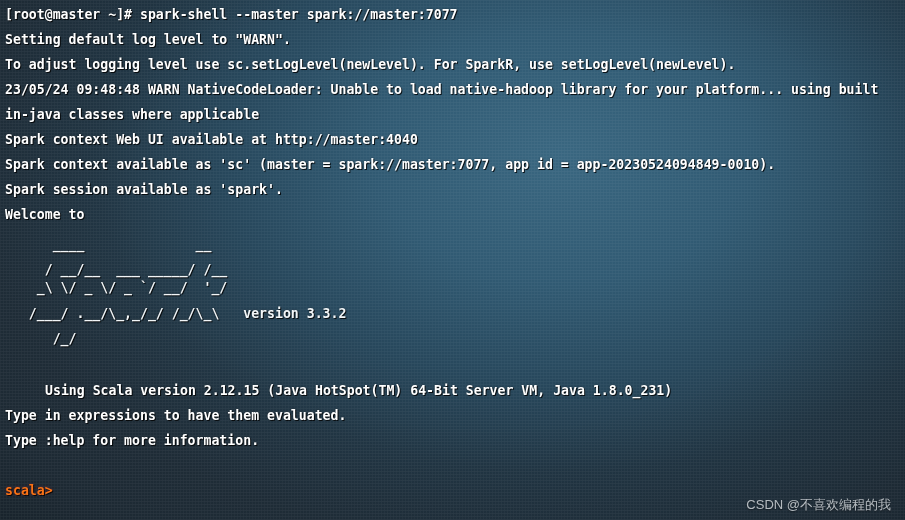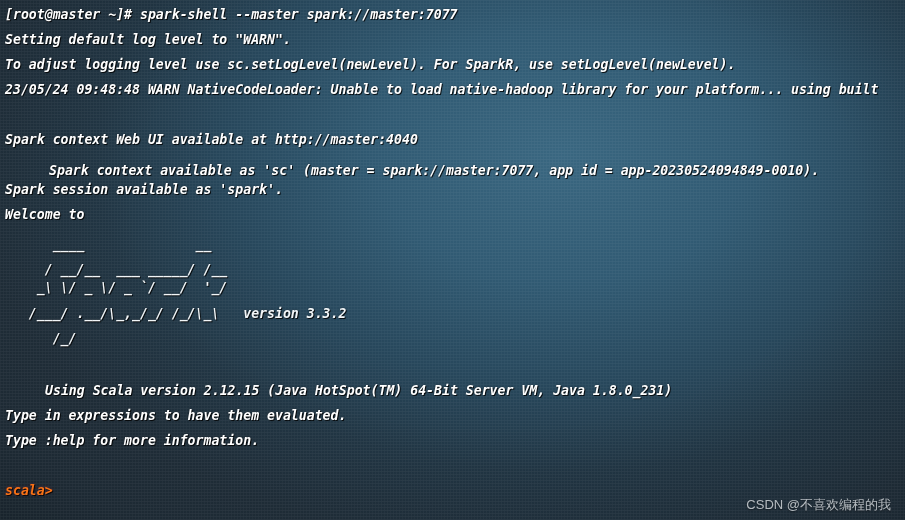--- a/index.html
+++ b/index.html
@@ -54,21 +54,20 @@
     background-image:
       repeating-linear-gradient(0deg, rgba(255,255,255,0.7) 0 1px, rgba(0,0,0,0) 1px 3px),
       repeating-linear-gradient(90deg, rgba(255,255,255,0.55) 0 1px, rgba(0,0,0,0) 1px 3px);
   }
 
   #console {
     position: absolute;
     inset: 0;
     padding: 8px;
     z-index: 5;
-    font-style: italic;
   }
 
   .line {
     position: absolute;
     left: 5px;
     white-space: pre;
     font-size: 13.2px;
     line-height: 16px;
     font-weight: bold;
     letter-spacing: 0.0px;
@@ -110,22 +109,23 @@
 
   <div id="bg-glow"></div>
   <div id="bg-vignette"></div>
   <div id="bg-noise"></div>
 
   <div id="console">
       <div class="line" style="top: 7px;">[root@master ~]# spark-shell --master spark://master:7077</div>
       <div class="line" style="top: 57px;">To adjust logging level use sc.setLogLevel(newLevel). For SparkR, use setLogLevel(newLevel).</div>
       <div class="line" style="top: 32px;">Setting default log level to "WARN".</div>
       <div class="line" style="top: 82px;">23/05/24 09:48:48 WARN NativeCodeLoader: Unable to load native-hadoop library for your platform... using built</div>
+      <div class="line" style="top: 107px;">in-java classes where applicable</div>
       <div class="line" style="top: 132px;">Spark context Web UI available at http://master:4040</div>
-      <div class="line" style="top: 163px; margin-left: 44px;">Spark context available as 'sc' (master = spark://master:7077, app id = app-20230524094849-0010).</div>
+      <div class="line" style="top: 157px;">Spark context available as 'sc' (master = spark://master:7077, app id = app-20230524094849-0010).</div>
       <div class="line" style="top: 182px;">Spark session available as 'spark'.</div>
       <div class="line" style="top: 207px;">Welcome to</div>
       <div class="line art" style="top: 262px;">     / __/__  ___ _____/ /__</div>
       <div class="line art" style="top: 237px;">      ____              __</div>
       <div class="line art" style="top: 280px;">    _\ \/ _ \/ _ `/ __/  '_/</div>
       <div class="line art" style="top: 306px;">   /___/ .__/\_,_/_/ /_/\_\   version 3.3.2</div>
       <div class="line art" style="top: 331px;">      /_/</div>
       <div class="line" style="top: 383px; margin-left: 40px;">Using Scala version 2.12.15 (Java HotSpot(TM) 64-Bit Server VM, Java 1.8.0_231)</div>
       <div class="line" style="top: 433px;">Type :help for more information.</div>
       <div class="line" style="top: 408px;">Type in expressions to have them evaluated.</div>

